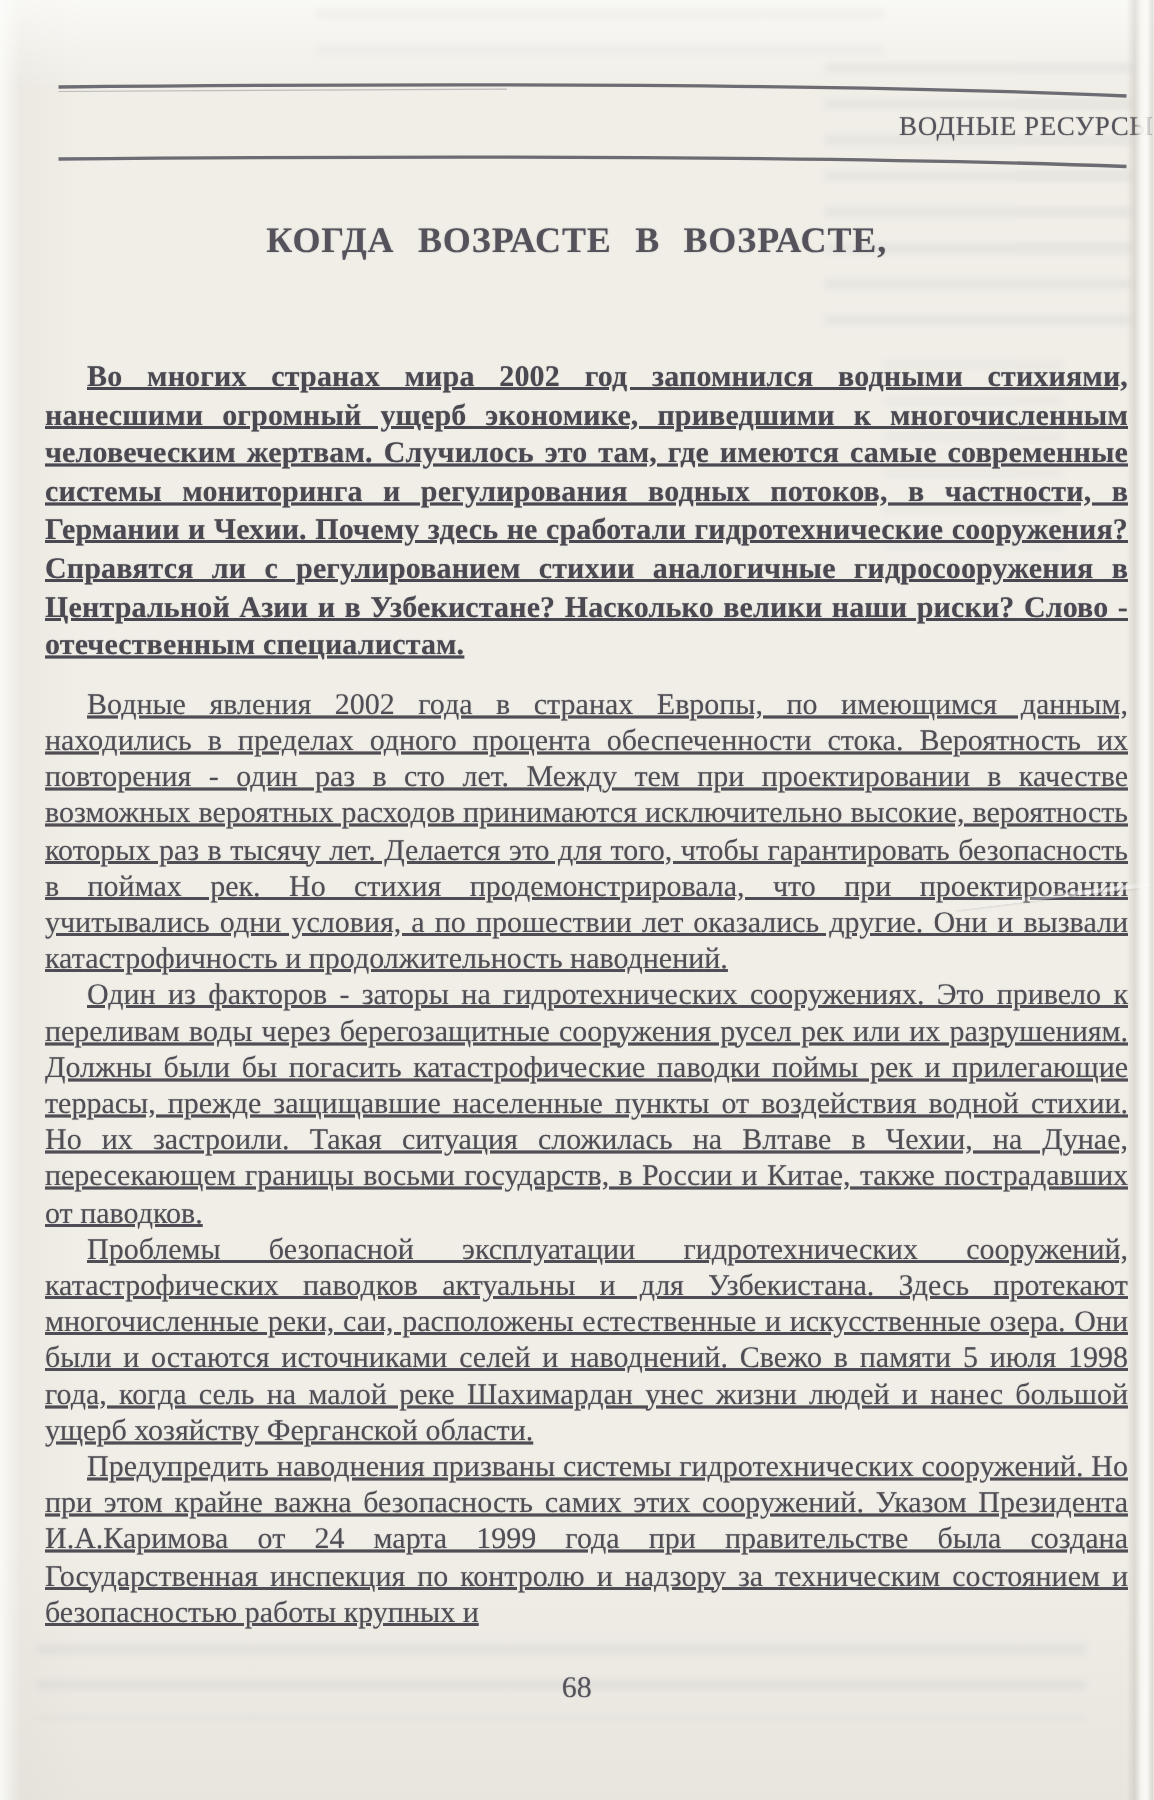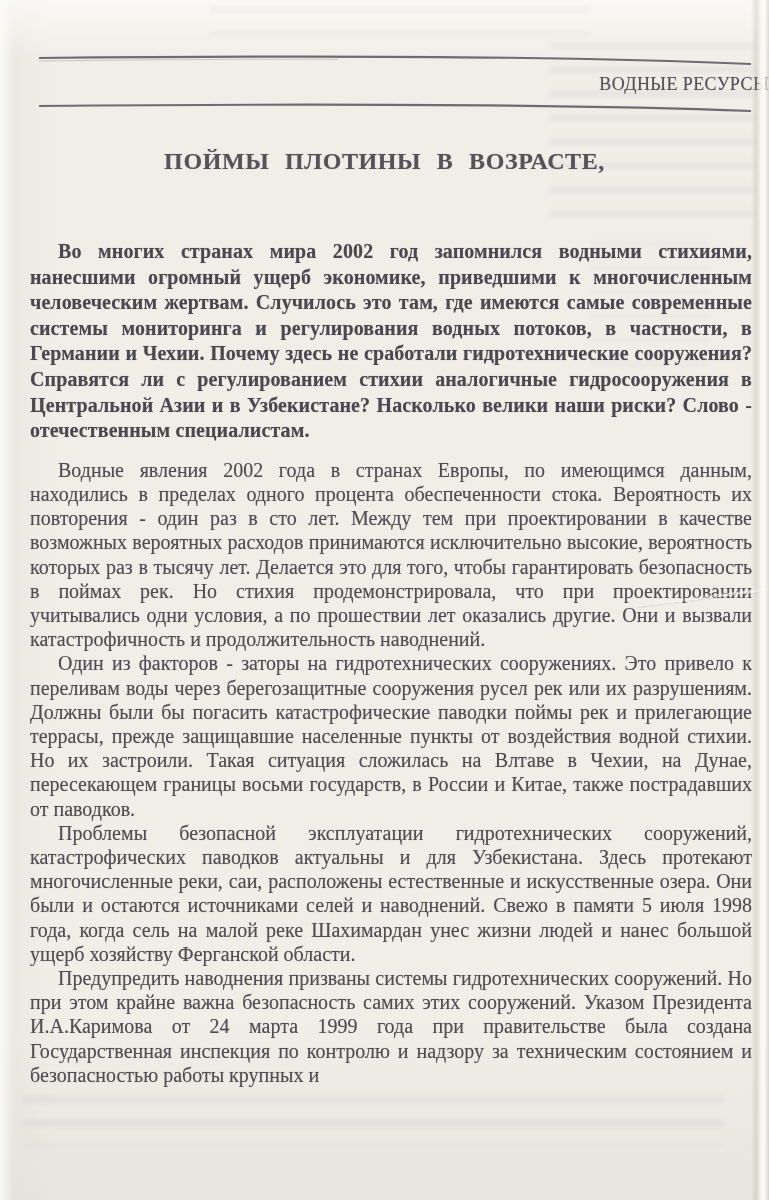--- a/index.html
+++ b/index.html
@@ -77,21 +77,21 @@
   }
   .doc-title span{display:block;}
 
   .body-text{
     position:absolute;top:239px;left:30px;width:722px;
     font-size:20px;line-height:24.2px;
     color:var(--ink);
     text-align:justify;
     text-shadow:0 0 0.8px rgba(88,84,92,0.45);
   }
-  .body-text p{margin:0;text-indent:28px;}
+  .body-text p{margin:0;text-indent:28px;text-decoration:underline;}
   .body-text p.lead{
     font-weight:bold;
     line-height:25.6px;
     color:var(--lead-ink);
     margin-bottom:14px;
     letter-spacing:0.1px;
   }
   .page-number{
     position:absolute;top:1114px;left:0;width:769px;
     text-align:center;
@@ -118,28 +118,29 @@
 
   <div class="section-header">ВОДНЫЕ РЕСУРСЫ</div>
 
   <div class="rule r2">
     <svg width="714" height="14" viewBox="0 0 714 14" xmlns="http://www.w3.org/2000/svg">
       <path d="M1,4 C250,1.8 520,1.8 713,9" stroke="var(--rule)" stroke-width="2.2" fill="none" opacity="0.9"></path>
     </svg>
   </div>
 
   <h1 class="doc-title">
-    <span>ПОЙМЫ ПЛОТИНЫ В ВОЗРАСТЕ,</span>
+    <span>КОГДА ВОЗРАСТЕ В ВОЗРАСТЕ,</span>
   </h1>
 
   <div class="body-text">
     <p class="lead">Во многих странах мира 2002 год запомнился водными стихиями, нанесшими огромный ущерб экономике, приведшими к многочисленным человеческим жертвам. Случилось это там, где имеются самые современные системы мониторинга и регулирования водных потоков, в частности, в Германии и Чехии. Почему здесь не сработали гидротехнические сооружения? Справятся ли с регулированием стихии аналогичные гидросооружения в Центральной Азии и в Узбекистане? Насколько велики наши риски? Слово - отечественным специалистам.</p>
     <p>Водные явления 2002 года в странах Европы, по имеющимся данным, находились в пределах одного процента обеспеченности стока. Вероятность их повторения - один раз в сто лет. Между тем при проектировании в качестве возможных вероятных расходов принимаются исключительно высокие, вероятность которых раз в тысячу лет. Делается это для того, чтобы гарантировать безопасность в поймах рек. Но стихия продемонстрировала, что при проектировании учитывались одни условия, а по прошествии лет оказались другие. Они и вызвали катастрофичность и продолжительность наводнений.</p>
     <p>Один из факторов - заторы на гидротехнических сооружениях. Это привело к переливам воды через берегозащитные сооружения русел рек или их разрушениям. Должны были бы погасить катастрофические паводки поймы рек и прилегающие террасы, прежде защищавшие населенные пункты от воздействия водной стихии. Но их застроили. Такая ситуация сложилась на Влтаве в Чехии, на Дунае, пересекающем границы восьми государств, в России и Китае, также пострадавших от паводков.</p>
     <p>Проблемы безопасной эксплуатации гидротехнических сооружений, катастрофических паводков актуальны и для Узбекистана. Здесь протекают многочисленные реки, саи, расположены естественные и искусственные озера. Они были и остаются источниками селей и наводнений. Свежо в памяти 5 июля 1998 года, когда сель на малой реке Шахимардан унес жизни людей и нанес большой ущерб хозяйству Ферганской области.</p>
     <p>Предупредить наводнения призваны системы гидротехнических сооружений. Но при этом крайне важна безопасность самих этих сооружений. Указом Президента И.А.Каримова от 24 марта 1999 года при правительстве была создана Государственная инспекция по контролю и надзору за техническим состоянием и безопасностью работы крупных и</p>
   </div>
 
+  <div class="page-number">68</div>
 
   <div class="crease"></div>
   <div class="edge-right"></div>
 
 </div>
 
 </body></html>

